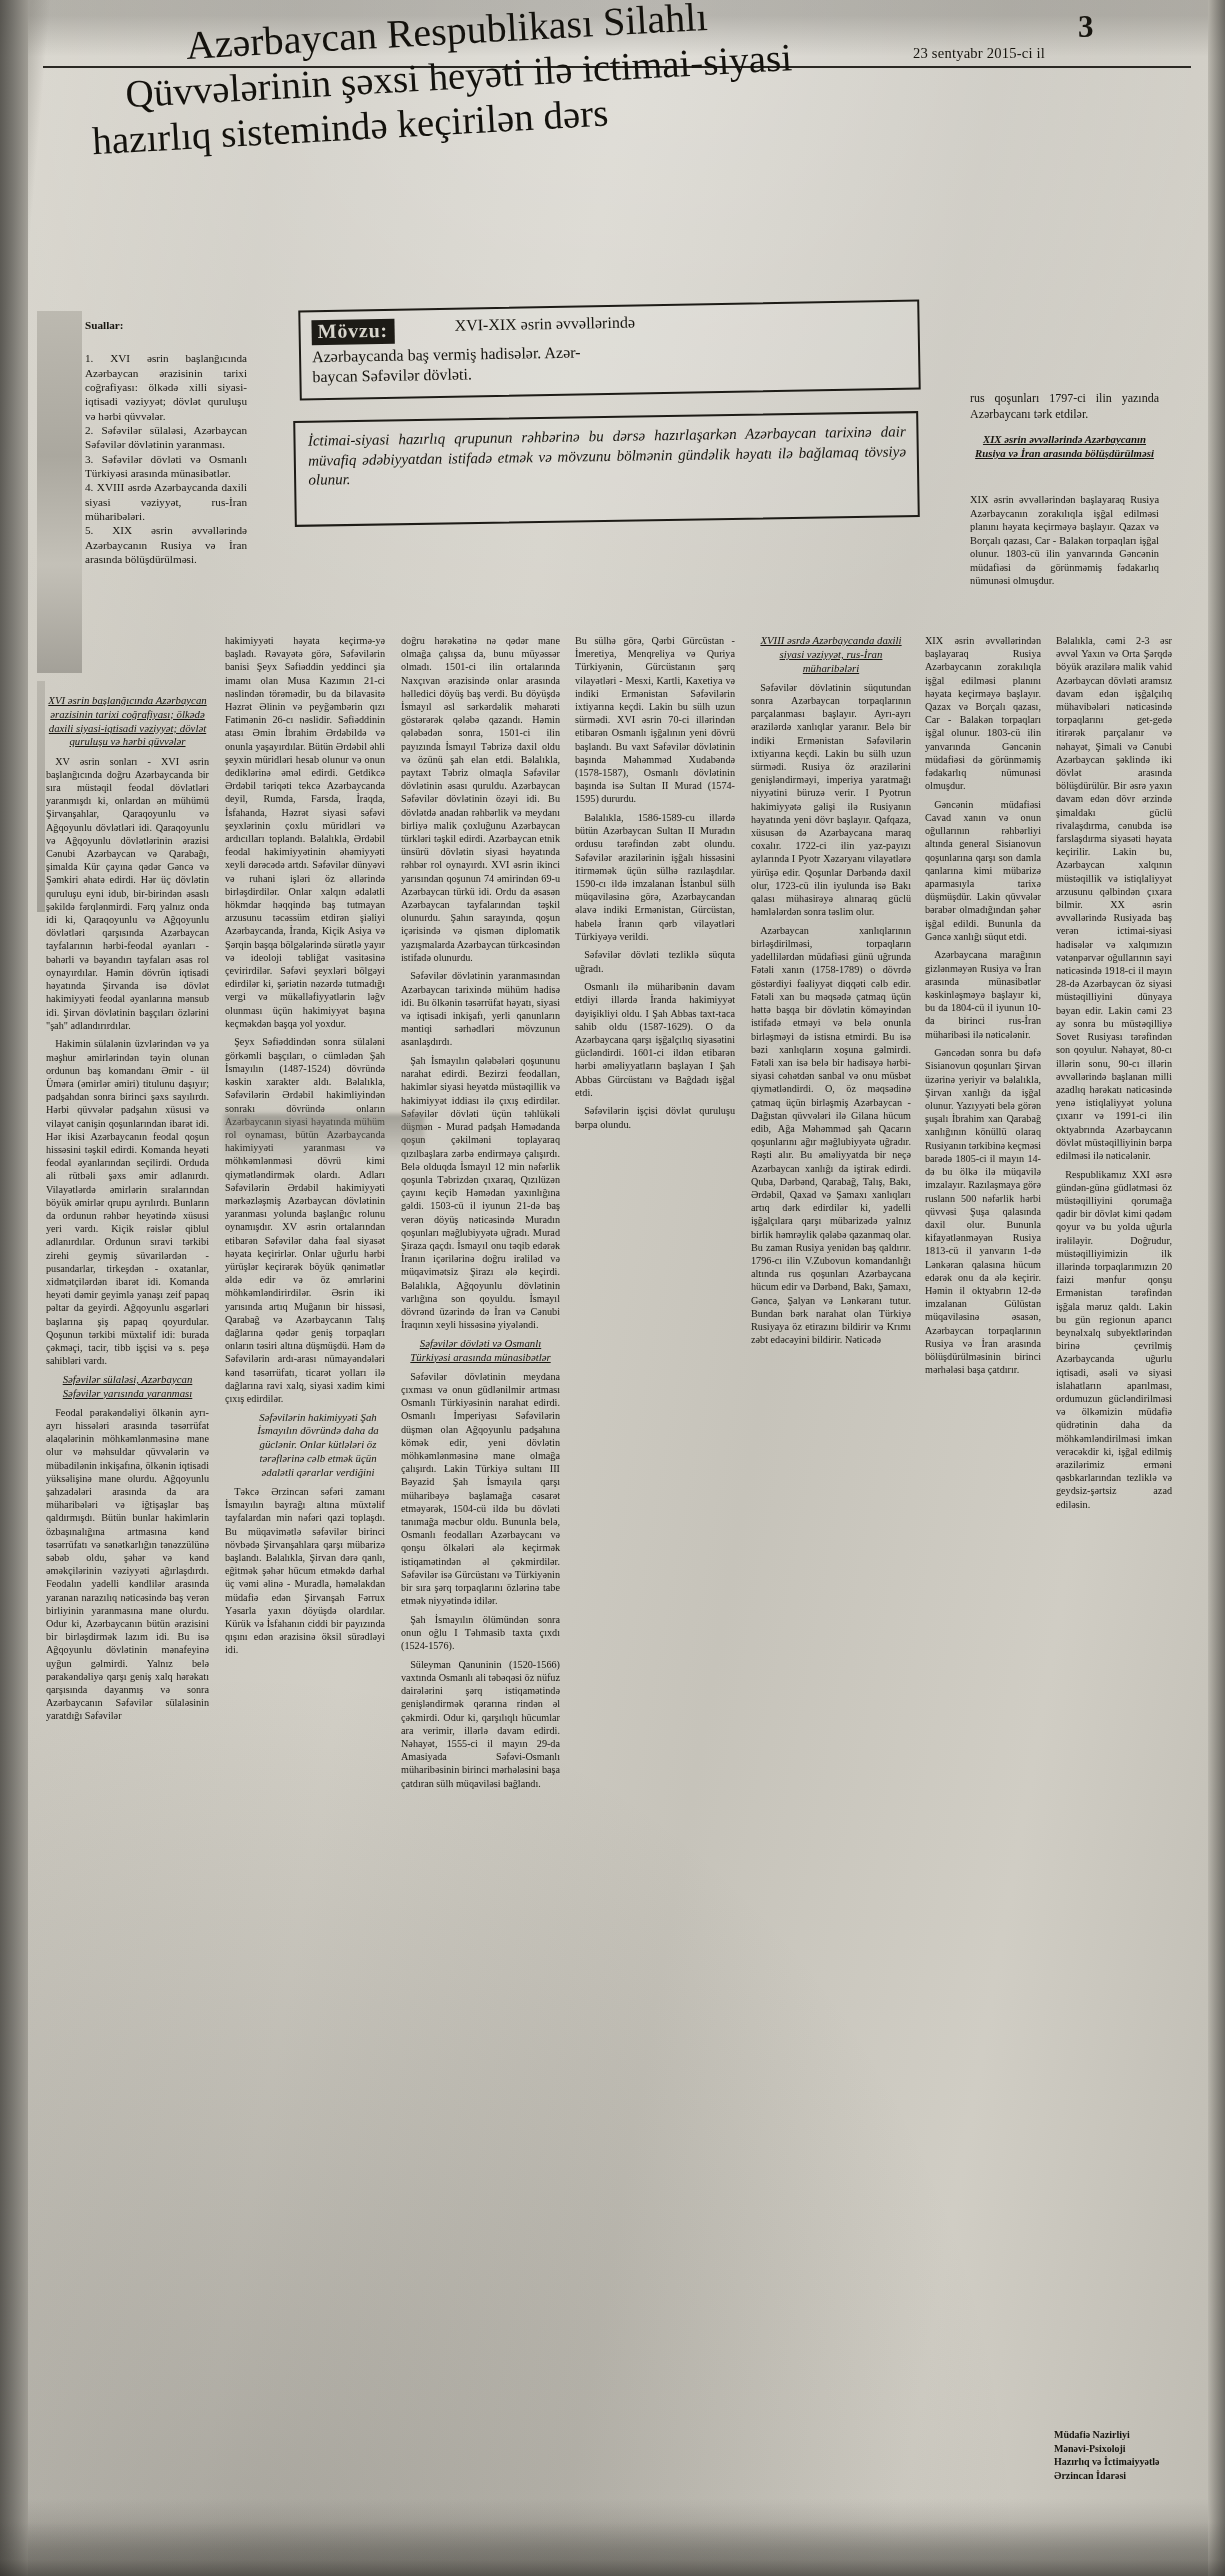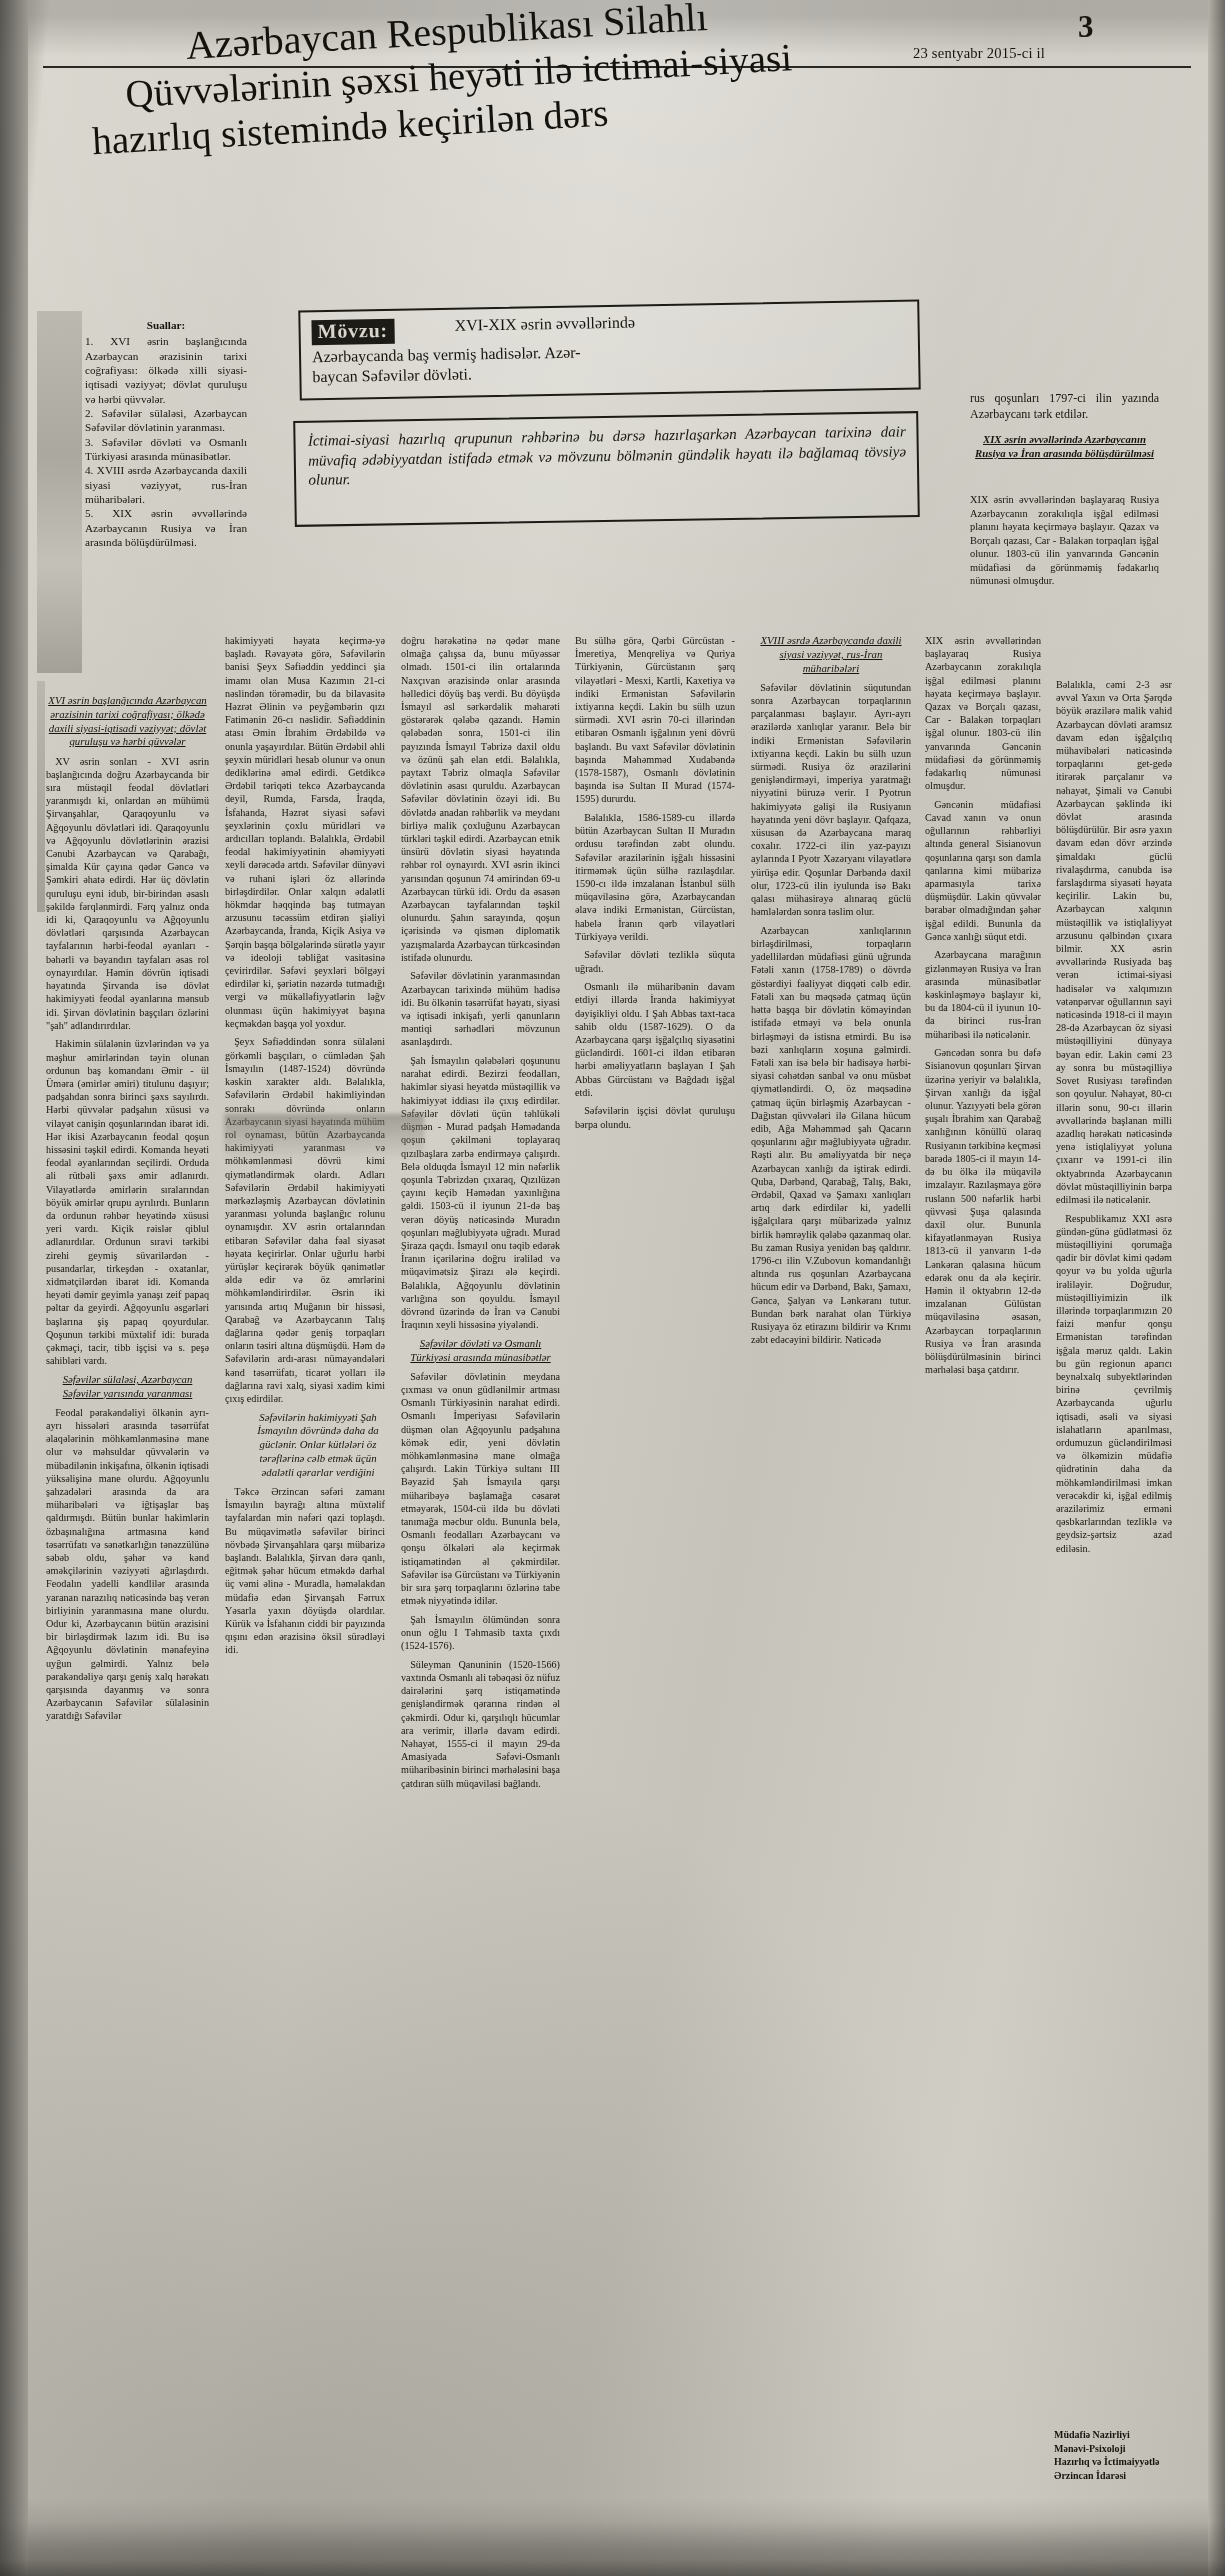--- a/index.html
+++ b/index.html
@@ -83,22 +83,21 @@
   
   .questions {
     position: absolute;
     left: 85px; top: 318px; width: 162px;
     font-size: 11.2px;
     line-height: 1.28;
     text-align: justify;
   }
   .questions .q-title {
     font-weight: bold;
-    text-align: center;
-    margin-bottom: 2px;
+    margin-bottom: 19px;
   }
 
   
   .mozvu-box {
     position: absolute;
     left: 299px; top: 305px;
     width: 617px; height: 86px;
     border: 2.3px solid #1d1b16;
     background: rgba(255,255,255,0.13);
     transform: rotate(-1deg);
@@ -188,21 +187,21 @@
     text-indent: 0;
   }
   .subhead.nound { text-decoration: none; margin-left: 26px; }
 
   .c1 { left: 46px;   top: 694px;  width: 163px; }
   .c2 { left: 225px;  top: 634px;  width: 160px; }
   .c3 { left: 401px;  top: 634px;  width: 159px; }
   .c4 { left: 575px;  top: 634px;  width: 160px; }
   .c5 { left: 751px;  top: 634px;  width: 160px; }
   .c6 { left: 925px; top: 634px;  width: 116px; }
-  .c7 { left: 1056px; top: 634px;  width: 116px; margin-top: 44px; }
+  .c7 { left: 1056px; top: 634px;  width: 116px; }
 
   
   .photo {
     position: absolute;
     left: 37px; top: 311px; width: 45px; height: 362px;
     background: linear-gradient(180deg,#b9b6ad,#a6a39a 40%,#c2bfb6 70%,#9e9b93);
     opacity: .9;
   }
   .photo2 {
     position: absolute;

